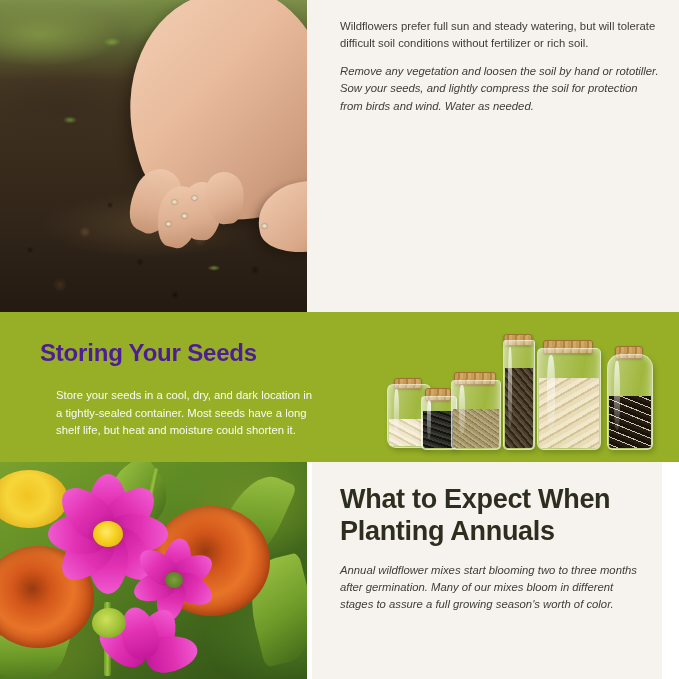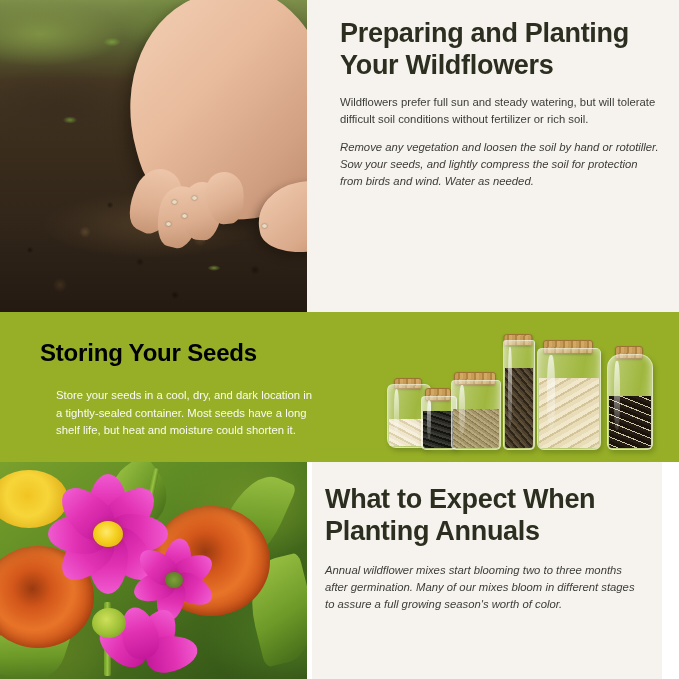--- a/index.html
+++ b/index.html
@@ -76,21 +76,21 @@
   }
   .sec2-text {
     position: absolute;
     left: 40px; top: 28px;
     width: 290px;
   }
   h2.head-white {
     font-size: 24px;
     font-weight: bold;
     letter-spacing: -0.2px;
-    color: #000000;
+    color: #4c1d95;
     margin: 0 0 21px 0;
     line-height: 1.1;
   }
   .body-white {
     font-size: 11.3px;
     line-height: 1.55;
     color: #fbfbf2;
     margin: 16px;
   }
   .jars-wrap {
@@ -112,21 +112,21 @@
     width: 307px; height: 217px;
     overflow: hidden;
     background: #2d4216;
   }
   .sec3-text {
     position: absolute;
     left: 312px; top: 0;
     width: 350px; height: 217px;
     background: #f6f3ee;
     box-sizing: border-box;
-    padding: 22px 22px 0 13px;
+    padding: 22px 22px 0 28px;
   }
   h2.head {
     font-size: 27px;
     line-height: 1.18;
     font-weight: bold;
     letter-spacing: -0.3px;
     color: #2c2e1f;
     margin: 0 0 14px 0;
   }
 
@@ -289,21 +289,20 @@
       <div class="finger f4"></div>
       <div class="hand-b"></div>
       <div class="seed-dot" style="left:172px;top:200px;"></div>
       <div class="seed-dot" style="left:182px;top:214px;"></div>
       <div class="seed-dot" style="left:166px;top:222px;"></div>
       <div class="seed-dot" style="left:192px;top:196px;"></div>
       <div class="seed-dot" style="left:262px;top:224px;"></div>
     </div>
 
     <div class="sec1-text">
-      <h1 class="head">Preparing and Planting Your Wildflowers</h1>
 
 
       <p class="body-text">Wildflowers prefer full sun and steady watering, but will tolerate difficult soil conditions without fertilizer or rich soil.</p>
 
       <p class="body-text">Remove any vegetation and loosen the soil by hand or rototiller. Sow your seeds, and lightly compress the soil for protection from birds and wind. Water as needed.</p>
     </div>
   </section>
 
   <section class="sec2">
     <div class="sec2-text">

